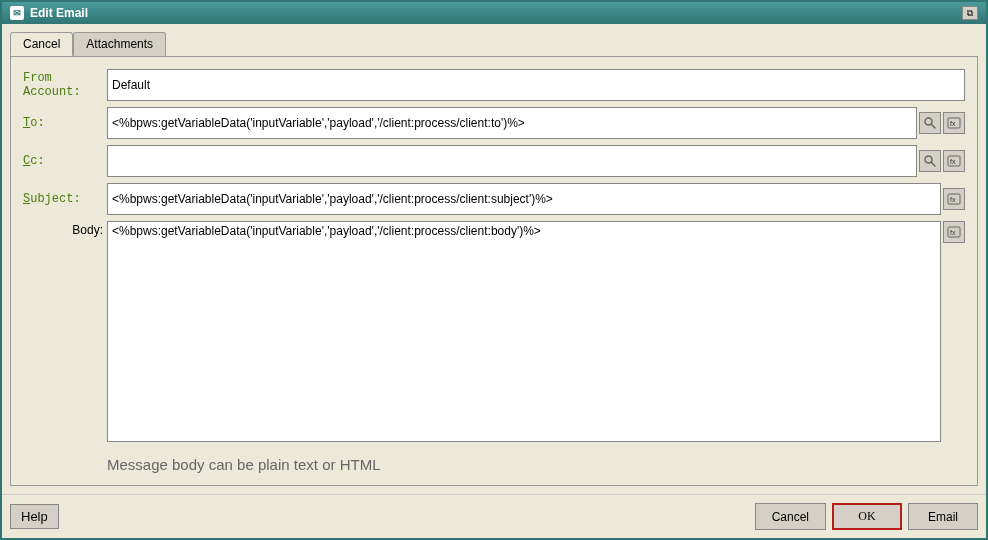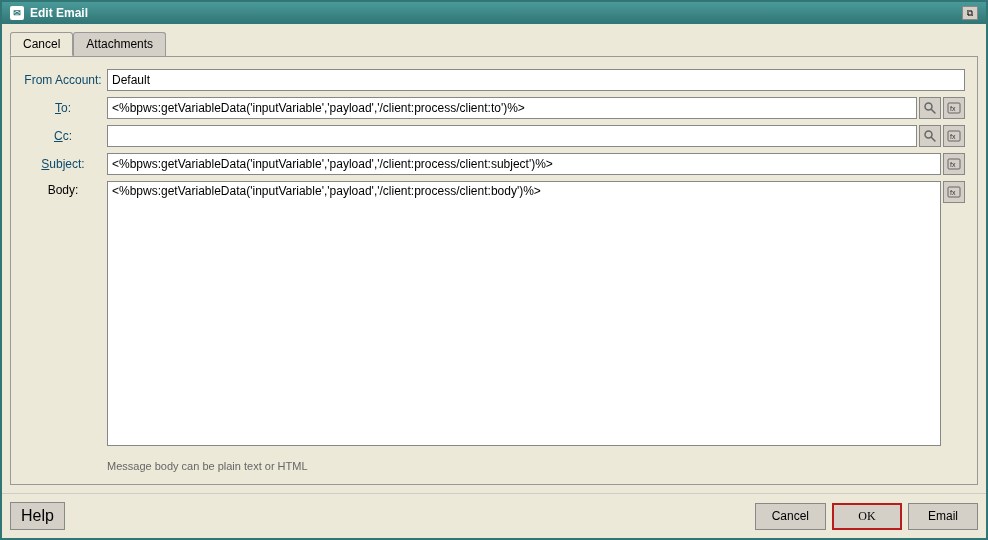--- a/index.html
+++ b/index.html
@@ -101,34 +101,35 @@
       gap: 6px;
       overflow: hidden;
     }
     .form-row {
       display: flex;
       align-items: center;
       gap: 4px;
     }
     .form-label {
       width: 80px;
-      text-align: center;
-      font-size: 12px;
-      color: #0c4a6e;
+      text-align: left;
+      font-size: 12px;
+      color: #4d7c0f;
       flex-shrink: 0;
+      font-family: Liberation Mono, monospace;
     }
     .form-input-group {
       flex: 1;
       display: flex;
       align-items: center;
       gap: 2px;
     }
     .form-input {
       flex: 1;
-      height: 22px;
+      height: 32px;
       border: 1px solid #888;
       background: white;
       padding: 2px 4px;
       font-size: 12px;
       font-family: Arial, sans-serif;
     }
     .icon-btn {
       width: 22px;
       height: 22px;
       border: 1px solid #888;
@@ -150,21 +151,21 @@
       gap: 2px;
     }
     .body-row {
       display: flex;
       align-items: flex-start;
       gap: 4px;
       flex: 1;
     }
     .body-label {
       width: 80px;
-      text-align: center;
+      text-align: right;
       font-size: 12px;
       color: #000;
       flex-shrink: 0;
       padding-top: 2px;
     }
     .body-input-group {
       flex: 1;
       display: flex;
       align-items: flex-start;
       gap: 2px;
@@ -174,21 +175,21 @@
       flex: 1;
       border: 1px solid #888;
       background: white;
       padding: 2px 4px;
       font-size: 12px;
       font-family: Arial, sans-serif;
       resize: none;
       height: 100%;
     }
     .body-hint {
-      font-size: 11px;
+      font-size: 15px;
       color: #666;
       padding-left: 84px;
       margin-top: 12px;
     }
     .footer {
       display: flex;
       justify-content: space-between;
       align-items: center;
       padding: 8px;
       border-top: 1px solid #ccc;
@@ -207,21 +208,21 @@
       min-width: 70px;
     }
     .footer-btn.default {
       border: 2px solid #b91c1c;
       font-family: Liberation Serif, serif;
     }
     .help-btn {
       padding: 4px 10px;
       border: 1px solid #888;
       background: #d4d0c8;
-      font-size: 16px;
+      font-size: 13px;
       cursor: pointer;
     }
   </style>
 </head>
 <body>
 
 <div class="window">
 
   <div class="title-bar">
     <div class="title-bar-left">

